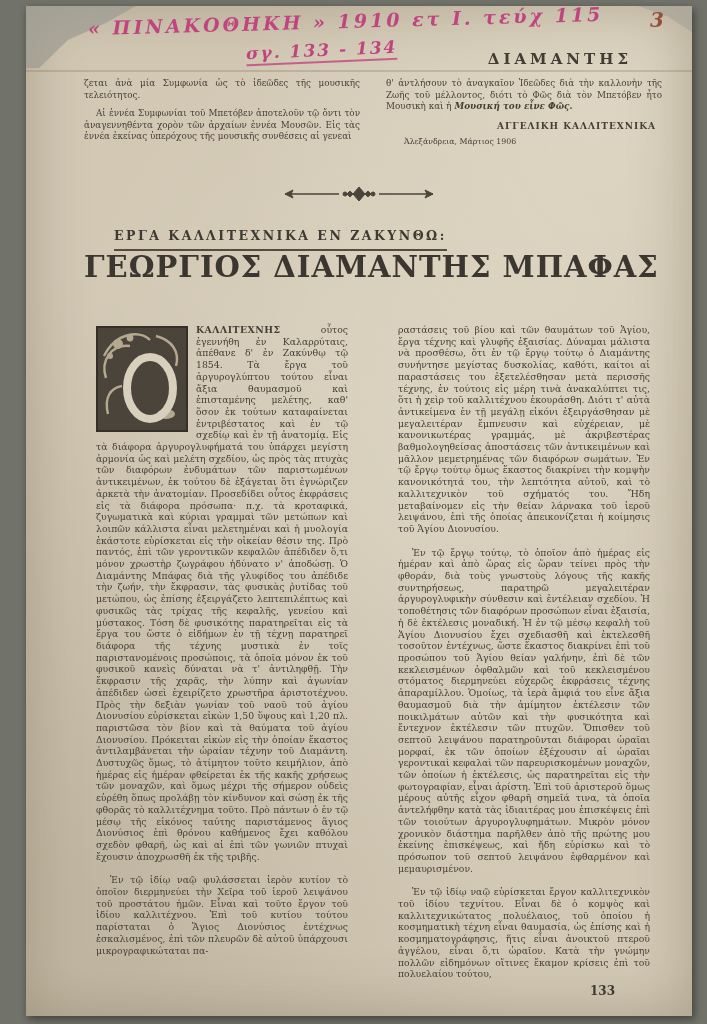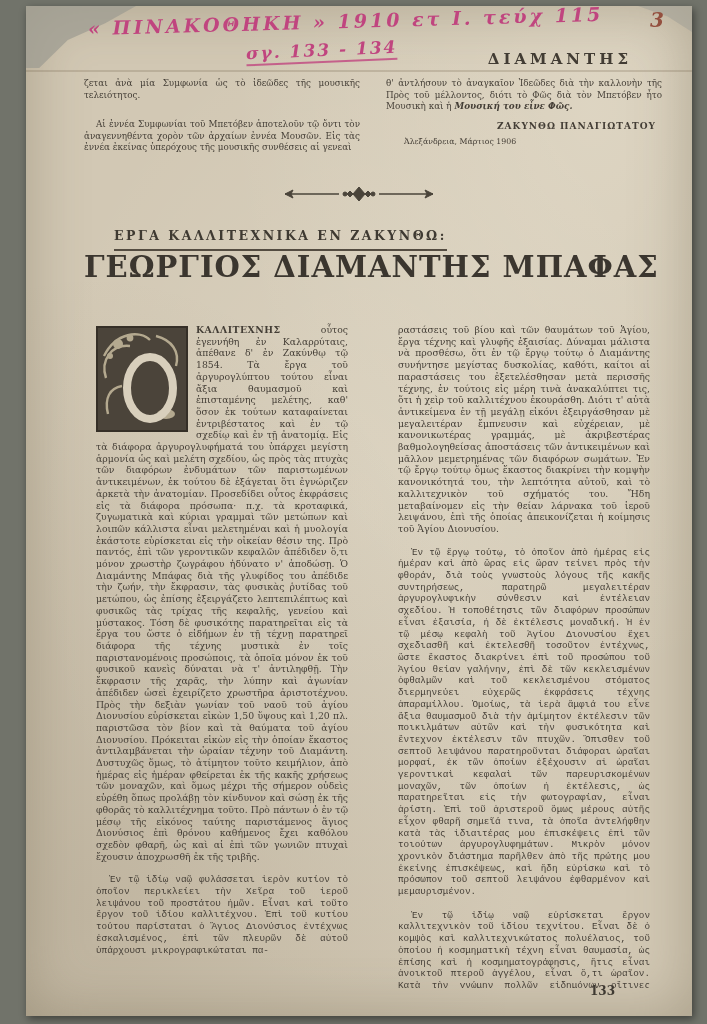--- a/index.html
+++ b/index.html
@@ -47,21 +47,21 @@
   .masthead{
     position:absolute;top:44px;right:60px;
     font-size:15px;font-weight:bold;letter-spacing:4px;color:#423c34;
   }
   .col-wrap{
     position:absolute;left:58px;top:72px;width:578px;
     display:flex;gap:26px;color:#443e36;
   }
   .col-wrap .col{flex:1 1 0;font-size:8.8px;line-height:1.32;text-align:justify;}
   .col-wrap p{margin:0;}
-  .col-wrap p.indent{text-indent:12px;margin-top:18px;}
+  .col-wrap p.indent{text-indent:12px;margin-top:7px;}
   .em-it{font-style:italic;font-weight:bold;}
   .signature{
     text-align:right;font-weight:bold;font-size:9px;letter-spacing:1px;
     margin-top:8px;padding-right:6px;
   }
   .dateline{font-size:7.8px;margin-top:4px;text-indent:18px;text-align:left;}
   .ornament-row{
     position:absolute;top:180px;left:0;width:666px;text-align:center;
   }
   .kicker{
@@ -74,21 +74,21 @@
     font-size:29px;font-weight:bold;letter-spacing:1px;color:#3b362f;
     white-space:nowrap;
     text-align:right;
   }
   .article-body{
     position:absolute;left:58px;top:306px;width:578px;height:676px;
     display:flex;gap:26px;overflow:hidden;color:#443e36;
   }
   .article-body .col{flex:1 1 0;font-size:9.3px;line-height:1.26;text-align:justify;}
   .article-body p{margin:12px;}
-  .article-body p + p{text-indent:14px;margin-top:2px;font-family:Liberation Mono, monospace;}
+  .article-body p + p{text-indent:14px;margin-top:2px;}
   .dropcap{
     float:left;width:92px;height:106px;margin:2px 8px 3px 0;
   }
   .lead-word{font-weight:bold;letter-spacing:.5px;}
   .pagenum{
     position:absolute;left:564px;bottom:18px;
     font-size:12px;font-weight:bold;color:#3f3a32;
   }
 </style>
 </head>
@@ -104,22 +104,22 @@
   <div class="corner-num">3</div>
 
   <div class="masthead">ΔΙΑΜΑΝΤΗΣ</div>
 
   <div class="col-wrap">
     <div class="col">
       <p>ζεται ἀνὰ μία Συμφωνία ὡς τὸ ἰδεῶδες τῆς μουσικῆς τελειότητος.</p>
       <p class="indent">Αἱ ἐννέα Συμφωνίαι τοῦ Μπετόβεν ἀποτελοῦν τῷ ὄντι τὸν ἀναγεννηθέντα χορὸν τῶν ἀρχαίων ἐννέα Μουσῶν. Εἰς τὰς ἐννέα ἐκείνας ὑπερόχους τῆς μουσικῆς συνθέσεις αἱ γενεαὶ</p>
     </div>
     <div class="col">
-      <p><span>θ' ἀντλήσουν τὸ ἀναγκαῖον Ἰδεῶδες διὰ τὴν καλλονὴν τῆς Πρὸς τοῦ μέλλοντος, διότι τὸ Φῶς διὰ τὸν Μπετόβεν ἦτο Μουσικὴ καὶ ἡ </span><span class="em-it">Μουσική του εἶνε Φῶς.</span></p>
-      <div class="signature">ΖΑΚΥΝΘΩ ΠΑΝΑΓΙΩΤΑΤΟΥ</div>
+      <p><span>θ' ἀντλήσουν τὸ ἀναγκαῖον Ἰδεῶδες διὰ τὴν καλλονὴν τῆς Ζωῆς τοῦ μέλλοντος, διότι τὸ Φῶς διὰ τὸν Μπετόβεν ἦτο Μουσικὴ καὶ ἡ </span><span class="em-it">Μουσική του εἶνε Φῶς.</span></p>
+      <div class="signature">ΑΓΓΕΛΙΚΗ ΚΑΛΛΙΤΕΧΝΙΚΑ</div>
       <div class="dateline">Ἀλεξάνδρεια, Μάρτιος 1906</div>
     </div>
   </div>
 
   <div class="ornament-row">
     <svg width="160" height="16" viewBox="0 0 160 16">
       <g fill="#4a443a" stroke="#4a443a">
         <line x1="6" y1="8" x2="60" y2="8" stroke-width="1.4"></line>
         <line x1="100" y1="8" x2="154" y2="8" stroke-width="1.4"></line>
         <path d="M6 8 L14 4 L12 8 L14 12 Z"></path>
@@ -149,21 +149,21 @@
           </g>
           <g fill="#b4a98f">
             <circle cx="22" cy="18" r="5"></circle>
             <circle cx="34" cy="12" r="3.4"></circle>
             <circle cx="14" cy="30" r="3"></circle>
             <ellipse cx="70" cy="88" rx="9" ry="5"></ellipse>
           </g>
           <ellipse cx="54" cy="62" rx="23" ry="31" fill="none" stroke="#d8cfbc" stroke-width="8"></ellipse>
         </svg><span class="lead-word">ΚΑΛΛΙΤΕΧΝΗΣ</span> <span>οὗτος ἐγεννήθη ἐν Καλαρρύταις, ἀπέθανε δ' ἐν Ζακύνθῳ τῷ 1854. Τὰ ἔργα τοῦ ἀργυρογλύπτου τούτου εἶναι ἄξια θαυμασμοῦ καὶ ἐπισταμένης μελέτης, καθ' ὅσον ἐκ τούτων καταφαίνεται ἐντριβέστατος καὶ ἐν τῷ σχεδίῳ καὶ ἐν τῇ ἀνατομίᾳ. Εἰς τὰ διάφορα ἀργυρογλυφήματά του ὑπάρχει μεγίστη ἁρμονία ὡς καὶ μελέτη σχεδίου, ὡς πρὸς τὰς πτυχὰς τῶν διαφόρων ἐνδυμάτων τῶν παριστωμένων ἀντικειμένων, ἐκ τούτου δὲ ἐξάγεται ὅτι ἐγνώριζεν ἀρκετὰ τὴν ἀνατομίαν. Προσεδίδει οὗτος ἐκφράσεις εἰς τὰ διάφορα πρόσωπα· π.χ. τὰ κροταφικά, ζυγωματικὰ καὶ κύριαι γραμμαὶ τῶν μετώπων καὶ λοιπῶν κάλλιστα εἶναι μελετημέναι καὶ ἡ μυολογία ἑκάστοτε εὑρίσκεται εἰς τὴν οἰκείαν θέσιν της. Πρὸ παντός, ἐπὶ τῶν γεροντικῶν κεφαλῶν ἀπέδιδεν ὅ,τι μόνον χρωστὴρ ζωγράφου ἠδύνατο ν' ἀποδώσῃ. Ὁ Διαμάντης Μπάφας διὰ τῆς γλυφίδος του ἀπέδιδε τὴν ζωήν, τὴν ἔκφρασιν, τὰς φυσικὰς ῥυτίδας τοῦ μετώπου, ὡς ἐπίσης ἐξειργάζετο λεπτεπιλέπτως καὶ φυσικῶς τὰς τρίχας τῆς κεφαλῆς, γενείου καὶ μύστακος. Τόση δὲ φυσικότης παρατηρεῖται εἰς τὰ ἔργα του ὥστε ὁ εἰδήμων ἐν τῇ τέχνῃ παρατηρεῖ διάφορα τῆς τέχνης μυστικὰ ἐν τοῖς παριστανομένοις προσώποις, τὰ ὁποῖα μόνον ἐκ τοῦ φυσικοῦ κανεὶς δύναται νὰ τ' ἀντιληφθῇ. Τὴν ἔκφρασιν τῆς χαρᾶς, τὴν λύπην καὶ ἀγωνίαν ἀπέδιδεν ὡσεὶ ἐχειρίζετο χρωστῆρα ἀριστοτέχνου. Πρὸς τὴν δεξιὰν γωνίαν τοῦ ναοῦ τοῦ ἁγίου Διονυσίου εὑρίσκεται εἰκὼν 1,50 ὕψους καὶ 1,20 πλ. παριστῶσα τὸν βίον καὶ τὰ θαύματα τοῦ ἁγίου Διονυσίου. Πρόκειται εἰκὼν εἰς τὴν ὁποίαν ἕκαστος ἀντιλαμβάνεται τὴν ὡραίαν τέχνην τοῦ Διαμάντη. Δυστυχῶς ὅμως, τὸ ἀτίμητον τοῦτο κειμήλιον, ἀπὸ ἡμέρας εἰς ἡμέραν φθείρεται ἐκ τῆς κακῆς χρήσεως τῶν μοναχῶν, καὶ ὅμως μέχρι τῆς σήμερον οὐδεὶς εὑρέθη ὅπως προλάβῃ τὸν κίνδυνον καὶ σώσῃ ἐκ τῆς φθορᾶς τὸ καλλιτέχνημα τοῦτο. Πρὸ πάντων ὁ ἐν τῷ μέσῳ τῆς εἰκόνος ταύτης παριστάμενος ἅγιος Διονύσιος ἐπὶ θρόνου καθήμενος ἔχει καθόλου σχεδὸν φθαρῆ, ὡς καὶ αἱ ἐπὶ τῶν γωνιῶν πτυχαὶ ἔχουσιν ἀποχρωσθῆ ἐκ τῆς τριβῆς.</span>
       </p>
-      <p>Ἐν τῷ ἰδίῳ ναῷ φυλάσσεται ἱερὸν κυτίον τὸ ὁποῖον περικλείει τὴν Χεῖρα τοῦ ἱεροῦ λειψάνου τοῦ προστάτου ἡμῶν. Εἶναι καὶ τοῦτο ἔργον τοῦ ἰδίου καλλιτέχνου. Ἐπὶ τοῦ κυτίου τούτου παρίσταται ὁ Ἅγιος Διονύσιος ἐντέχνως ἐσκαλισμένος, ἐπὶ τῶν πλευρῶν δὲ αὐτοῦ ὑπάρχουσι μικρογραφικώταται πα-</p>
+      <p>Ἐν τῷ ἰδίῳ ναῷ φυλάσσεται ἱερὸν κυτίον τὸ ὁποῖον διερμηνεύει τὴν Χεῖρα τοῦ ἱεροῦ λειψάνου τοῦ προστάτου ἡμῶν. Εἶναι καὶ τοῦτο ἔργον τοῦ ἰδίου καλλιτέχνου. Ἐπὶ τοῦ κυτίου τούτου παρίσταται ὁ Ἅγιος Διονύσιος ἐντέχνως ἐσκαλισμένος, ἐπὶ τῶν πλευρῶν δὲ αὐτοῦ ὑπάρχουσι μικρογραφικώταται πα-</p>
     </div>
     <div class="col">
       <p>ραστάσεις τοῦ βίου καὶ τῶν θαυμάτων τοῦ Ἁγίου, ἔργα τέχνης καὶ γλυφῆς ἐξαισίας. Δύναμαι μάλιστα νὰ προσθέσω, ὅτι ἐν τῷ ἔργῳ τούτῳ ὁ Διαμάντης συνήντησε μεγίστας δυσκολίας, καθότι, καίτοι αἱ παραστάσεις του ἐξετελέσθησαν μετὰ περισσῆς τέχνης, ἐν τούτοις εἰς μέρη τινὰ ἀνακαλύπτει τις, ὅτι ἡ χεὶρ τοῦ καλλιτέχνου ἐκουράσθη. Διότι τ' αὐτὰ ἀντικείμενα ἐν τῇ μεγάλῃ εἰκόνι ἐξειργάσθησαν μὲ μεγαλειτέραν ἔμπνευσιν καὶ εὐχέρειαν, μὲ κανονικωτέρας γραμμάς, μὲ ἀκριβεστέρας βαθμολογηθείσας ἀποστάσεις τῶν ἀντικειμένων καὶ μᾶλλον μεμετρημένας τῶν διαφόρων σωμάτων. Ἐν τῷ ἔργῳ τούτῳ ὅμως ἕκαστος διακρίνει τὴν κομψὴν κανονικότητά του, τὴν λεπτότητα αὐτοῦ, καὶ τὸ καλλιτεχνικὸν τοῦ σχήματός του. Ἤδη μεταβαίνομεν εἰς τὴν θείαν λάρνακα τοῦ ἱεροῦ λειψάνου, ἐπὶ τῆς ὁποίας ἀπεικονίζεται ἡ κοίμησις τοῦ Ἁγίου Διονυσίου.</p>
       <p>Ἐν τῷ ἔργῳ τούτῳ, τὸ ὁποῖον ἀπὸ ἡμέρας εἰς ἡμέραν καὶ ἀπὸ ὥρας εἰς ὥραν τείνει πρὸς τὴν φθοράν, διὰ τοὺς γνωστοὺς λόγους τῆς κακῆς συντηρήσεως, παρατηρῶ μεγαλειτέραν ἀργυρογλυφικὴν σύνθεσιν καὶ ἐντέλειαν σχεδίου. Ἡ τοποθέτησις τῶν διαφόρων προσώπων εἶναι ἐξαισία, ἡ δὲ ἐκτέλεσις μοναδική. Ἡ ἐν τῷ μέσῳ κεφαλὴ τοῦ Ἁγίου Διονυσίου ἔχει σχεδιασθῆ καὶ ἐκτελεσθῆ τοσοῦτον ἐντέχνως, ὥστε ἕκαστος διακρίνει ἐπὶ τοῦ προσώπου τοῦ Ἁγίου θείαν γαλήνην, ἐπὶ δὲ τῶν κεκλεισμένων ὀφθαλμῶν καὶ τοῦ κεκλεισμένου στόματος διερμηνεύει εὐχερῶς ἐκφράσεις τέχνης ἀπαραμίλλου. Ὁμοίως, τὰ ἱερὰ ἄμφιά του εἶνε ἄξια θαυμασμοῦ διὰ τὴν ἀμίμητον ἐκτέλεσιν τῶν ποικιλμάτων αὐτῶν καὶ τὴν φυσικότητα καὶ ἔντεχνον ἐκτέλεσιν τῶν πτυχῶν. Ὄπισθεν τοῦ σεπτοῦ λειψάνου παρατηροῦνται διάφοραι ὡραῖαι μορφαί, ἐκ τῶν ὁποίων ἐξέχουσιν αἱ ὡραῖαι γεροντικαὶ κεφαλαὶ τῶν παρευρισκομένων μοναχῶν, τῶν ὁποίων ἡ ἐκτέλεσις, ὡς παρατηρεῖται εἰς τὴν φωτογραφίαν, εἶναι ἀρίστη. Ἐπὶ τοῦ ἀριστεροῦ ὅμως μέρους αὐτῆς εἶχον φθαρῆ σημεῖά τινα, τὰ ὁποῖα ἀντελήφθην κατὰ τὰς ἰδιαιτέρας μου ἐπισκέψεις ἐπὶ τῶν τοιούτων ἀργυρογλυφημάτων. Μικρὸν μόνον χρονικὸν διάστημα παρῆλθεν ἀπὸ τῆς πρώτης μου ἐκείνης ἐπισκέψεως, καὶ ἤδη εὑρίσκω καὶ τὸ πρόσωπον τοῦ σεπτοῦ λειψάνου ἐφθαρμένον καὶ μεμαυρισμένον.</p>
       <p>Ἐν τῷ ἰδίῳ ναῷ εὑρίσκεται ἔργον καλλιτεχνικὸν τοῦ ἰδίου τεχνίτου. Εἶναι δὲ ὁ κομψὸς καὶ καλλιτεχνικώτατος πολυέλαιος, τοῦ ὁποίου ἡ κοσμηματικὴ τέχνη εἶναι θαυμασία, ὡς ἐπίσης καὶ ἡ κοσμηματογράφησις, ἥτις εἶναι ἀνοικτοῦ πτεροῦ ἀγγέλου, εἶναι ὅ,τι ὡραῖον. Κατὰ τὴν γνώμην πολλῶν εἰδημόνων οἵτινες ἔκαμον κρίσεις ἐπὶ τοῦ πολυελαίου τούτου,</p>
     </div>
   </div>
 
   <div class="pagenum">133</div>
 </div>

